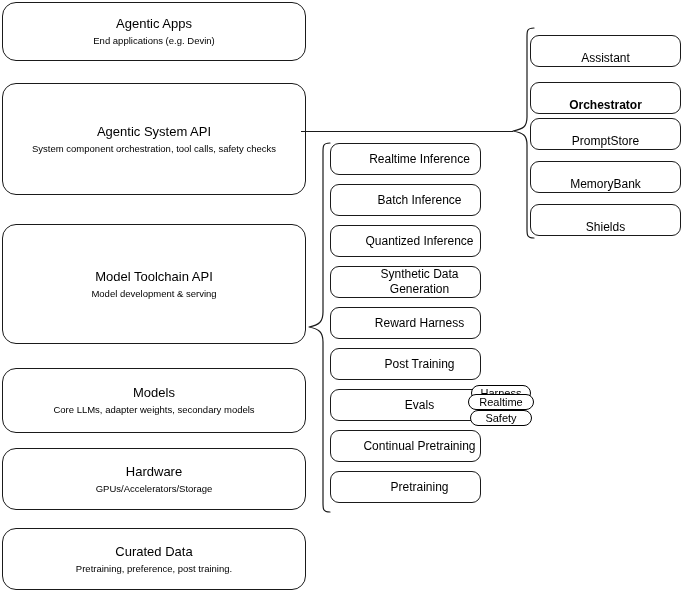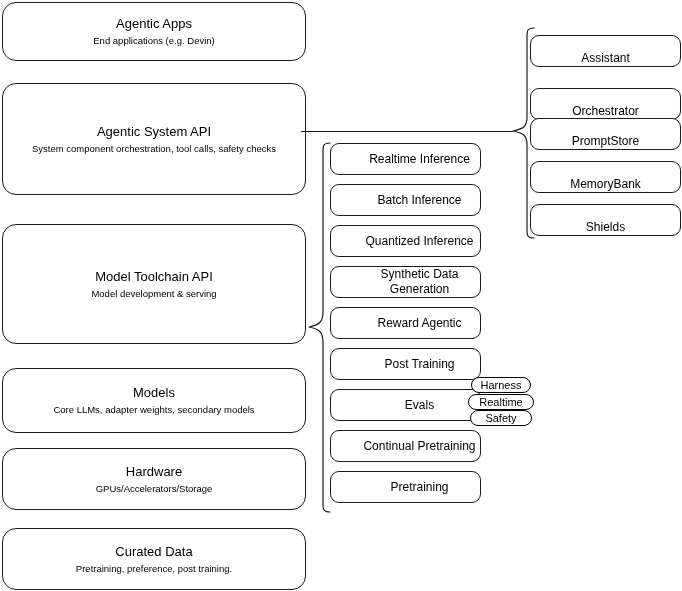--- a/index.html
+++ b/index.html
@@ -175,43 +175,43 @@
   <div class="box mid" style="top:184px;">
     <div class="title">Batch Inference</div>
   </div>
   <div class="box mid" style="top:225px;">
     <div class="title">Quantized Inference</div>
   </div>
   <div class="box mid" style="top:266px;">
     <div class="title">Synthetic Data Generation</div>
   </div>
   <div class="box mid" style="top:307px;">
-    <div class="title">Reward Agentic</div>
+    <div class="title">Reward Harness</div>
   </div>
   <div class="box mid" style="top:348px;">
     <div class="title">Post Training</div>
   </div>
   <div class="box mid" style="top:389px;">
     <div class="title">Evals</div>
   </div>
   <div class="box mid" style="top:430px;">
     <div class="title">Continual Pretraining</div>
   </div>
   <div class="box mid" style="top:471px;justify-content:center;">
     <div class="title">Pretraining</div>
   </div>
 
-  <div class="pill" style="left:471px;top:377px;width:60px;">Harness</div>
+  <div class="pill" style="left:471px;top:385px;width:60px;">Harness</div>
   <div class="pill" style="left:468px;top:394px;width:66px;">Realtime</div>
   <div class="pill" style="left:470px;top:410px;width:62px;">Safety</div>
 
   <div class="box right" style="top:35px;">
     <div class="title">Assistant</div>
   </div>
-  <div class="box right" style="top:88px;">
+  <div class="box right" style="top:82px;font-weight:bold;">
     <div class="title">Orchestrator</div>
   </div>
   <div class="box right" style="top:118px;">
     <div class="title">PromptStore</div>
   </div>
   <div class="box right" style="top:161px;">
     <div class="title">MemoryBank</div>
   </div>
   <div class="box right" style="top:204px;">
     <div class="title">Shields</div>

